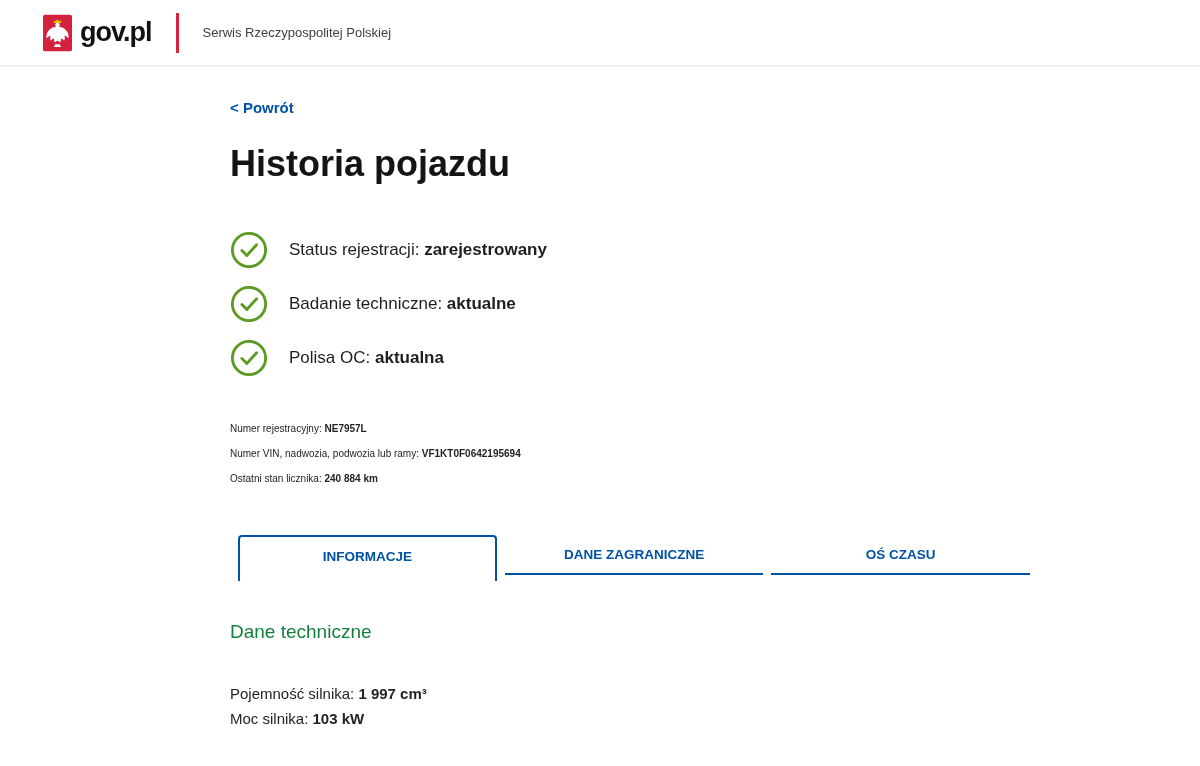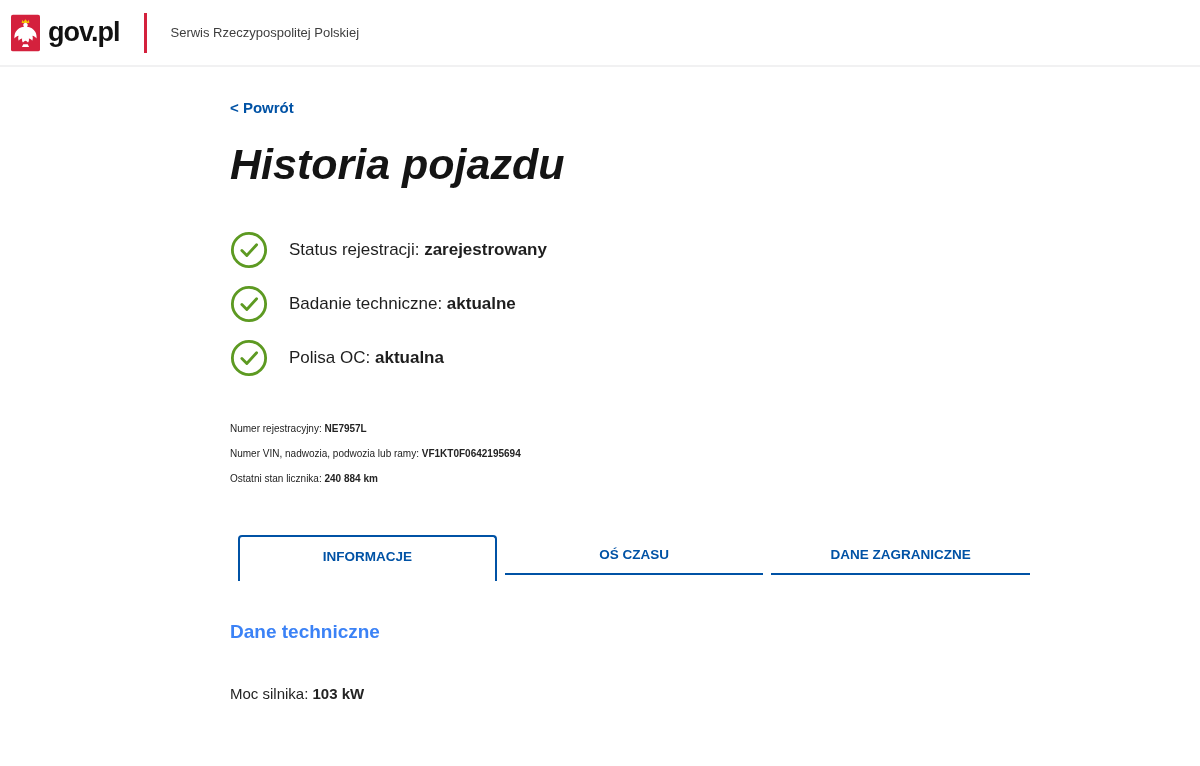--- a/index.html
+++ b/index.html
@@ -12,36 +12,36 @@
   body{
     width:1200px;height:766px;overflow:hidden;background:#fff;
     font-family:"Liberation Sans","DejaVu Sans",sans-serif;
     color:#1e1e1e;
   }
   
   .header{
     height:67px;border-bottom:2px solid #f1f1f2;
     display:flex;align-items:center;padding-left:11px;background:#fff;
   }
-  .logo{display:flex;align-items:center;text-decoration:none;cursor:pointer;}
+  .logo{display:flex;align-items:center;text-decoration:none;cursor:pointer;margin-left:32px;}
   .logo svg{width:29px;height:38px;display:block;}
   .brand{
     font-size:27px;font-weight:700;color:#111;margin-left:8px;
     letter-spacing:-1px;
   }
   .header-vline{width:3px;height:40px;background:var(--brand-red);margin:0 24px;}
   .tagline{font-size:13px;color:#3e3e3e;}
   
   .main{margin-left:230px;width:800px;}
   .back-link{
     display:inline-block;margin-top:32px;color:var(--accent-blue);
     font-size:15px;font-weight:700;text-decoration:none;cursor:pointer;
   }
   .page-title{
-    margin:29px 0 13px;font-size:43px;line-height:36px;font-weight:700;color:#141414;font-style:italic;
+    margin:29px 0 13px;font-size:36px;line-height:36px;font-weight:700;color:#141414;
   }
   
   .status-list{list-style:none;margin:49px 0 0;padding:0;}
   .status-row{display:flex;align-items:center;height:38px;margin-bottom:16px;}
   .status-row svg{flex:0 0 38px;width:38px;height:38px;}
   .status-text{margin-left:21px;font-size:17px;color:#1e1e1e;}
   b{font-weight:700;}
   
   .details{margin-top:39px;font-size:10px;color:#232323;}
   .details p{margin:0;line-height:25px;}
@@ -52,21 +52,21 @@
     font-size:13.5px;font-weight:700;color:var(--accent-blue);
     border-bottom:2px solid var(--accent-blue);cursor:pointer;background:#fff;
     text-transform:uppercase;
     margin-left:8px;
   }
   .tab.active{
     border:2px solid var(--accent-blue);border-bottom:none;
     border-radius:4px 4px 0 0;height:46px;padding-bottom:6px;
   }
   
-  .section-title{margin:40px 0 0;font-size:19px;line-height:22px;font-weight:700;color:#3b82f6;}
+  .section-title{margin:40px 0 0;font-size:19px;line-height:22px;font-weight:400;color:#15803d;}
   .tech{margin-top:38px;font-size:15px;color:#232323;}
   .tech p{margin:0;line-height:25px;}
 </style>
 </head>
 <body>
 
 <header class="header">
   <a class="logo">
     <svg viewBox="0 0 30 38" aria-hidden="true">
       <rect x="0" y="0" width="30" height="38" rx="2" fill="#d4213d"></rect>
@@ -109,22 +109,23 @@
   </ul>
 
   <div class="details">
     <p><span>Numer rejestracyjny:</span> <b>NE7957L</b></p>
     <p><span>Numer VIN, nadwozia, podwozia lub ramy:</span> <b>VF1KT0F0642195694</b></p>
     <p><span>Ostatni stan licznika:</span> <b>240 884 km</b></p>
   </div>
 
   <div class="tabs">
     <div class="tab active">INFORMACJE</div>
+    <div class="tab">DANE ZAGRANICZNE</div>
     <div class="tab">OŚ CZASU</div>
-    <div class="tab">DANE ZAGRANICZNE</div>
   </div>
 
   <h2 class="section-title">Dane techniczne</h2>
 
   <div class="tech">
+    <p><span>Pojemność silnika:</span> <b>1 997 cm³</b></p>
     <p><span>Moc silnika:</span> <b>103 kW</b></p>
   </div>
 </main>
 
 </body></html>

